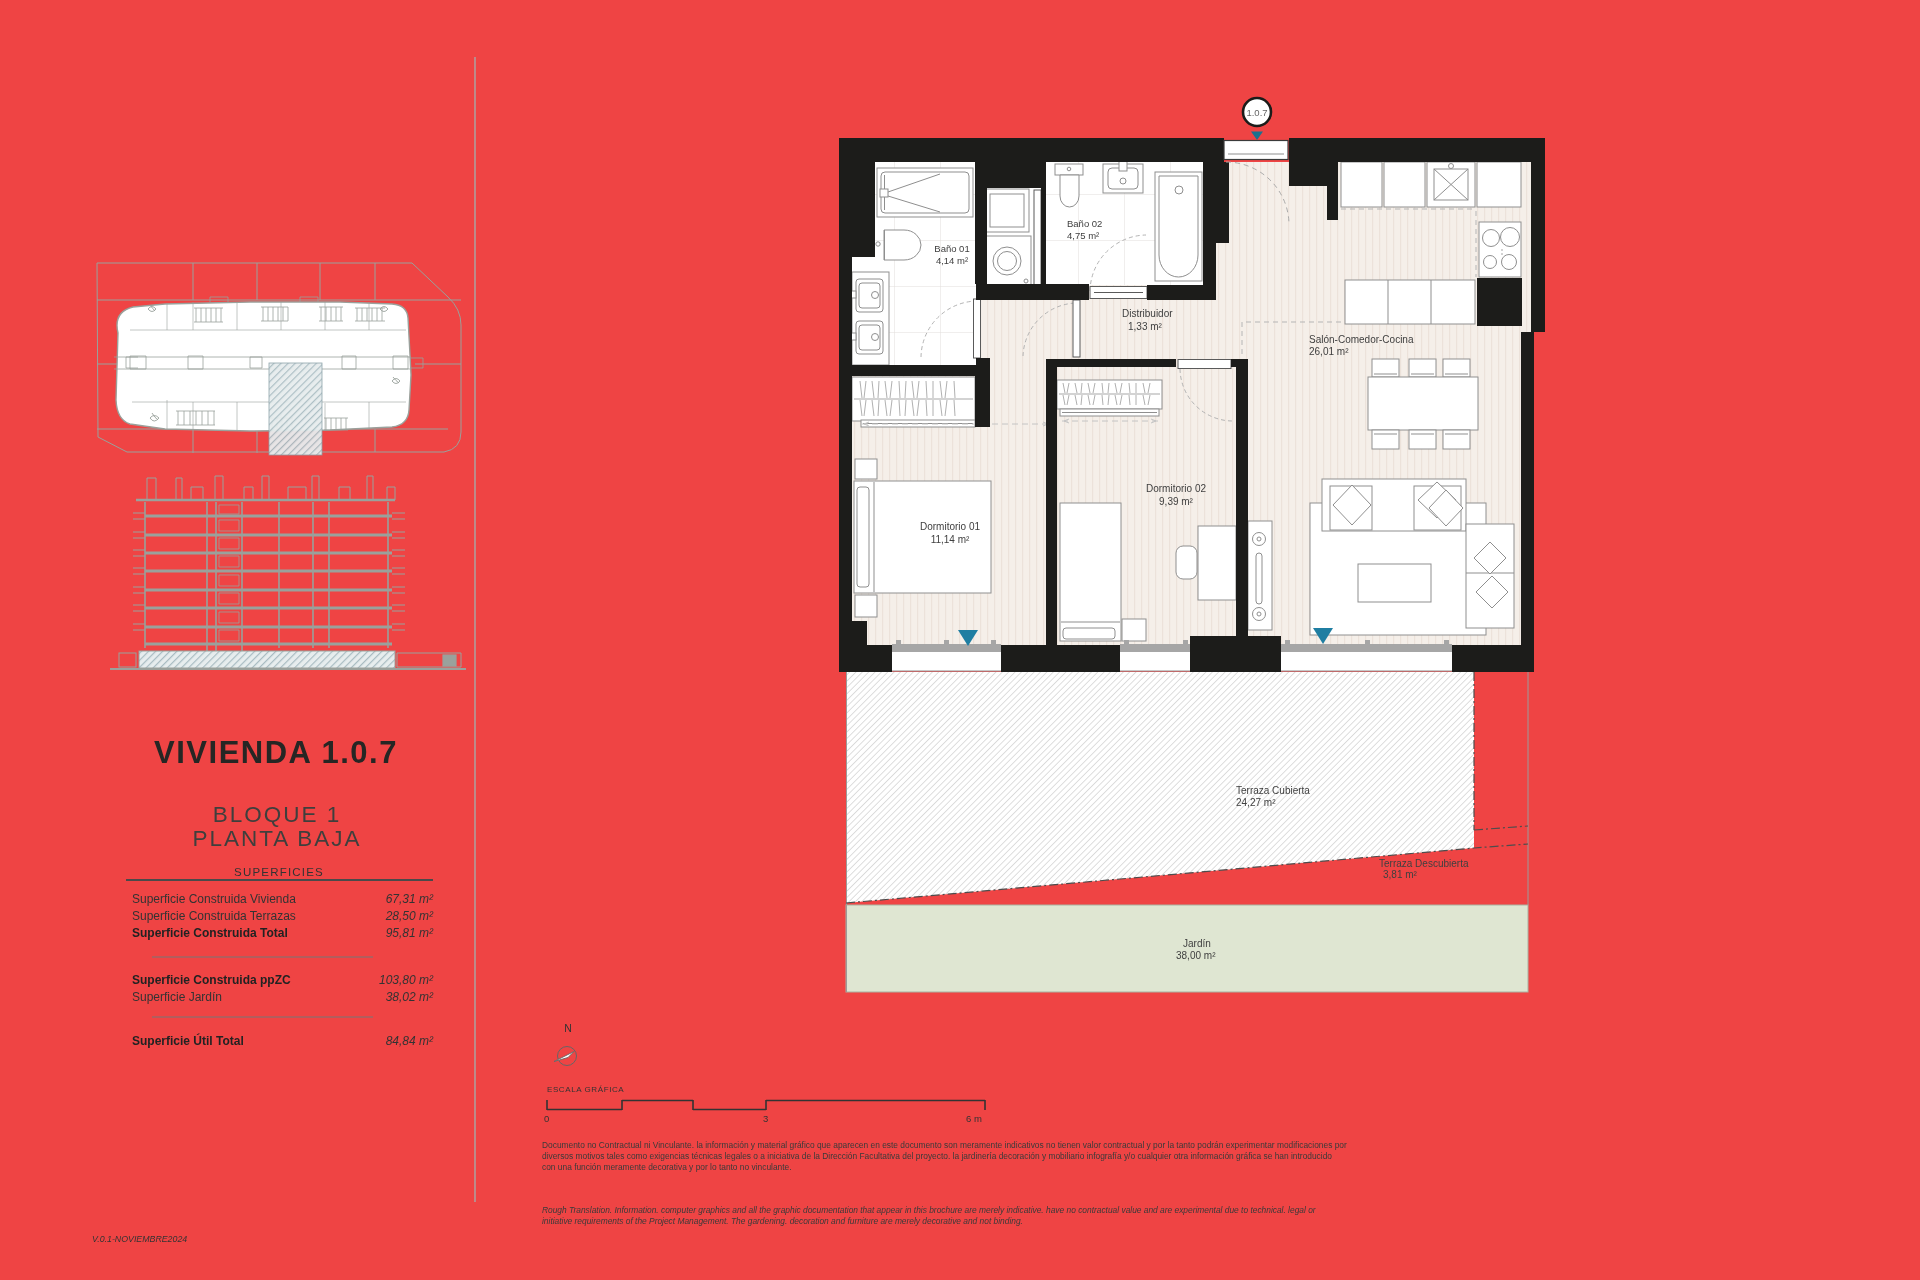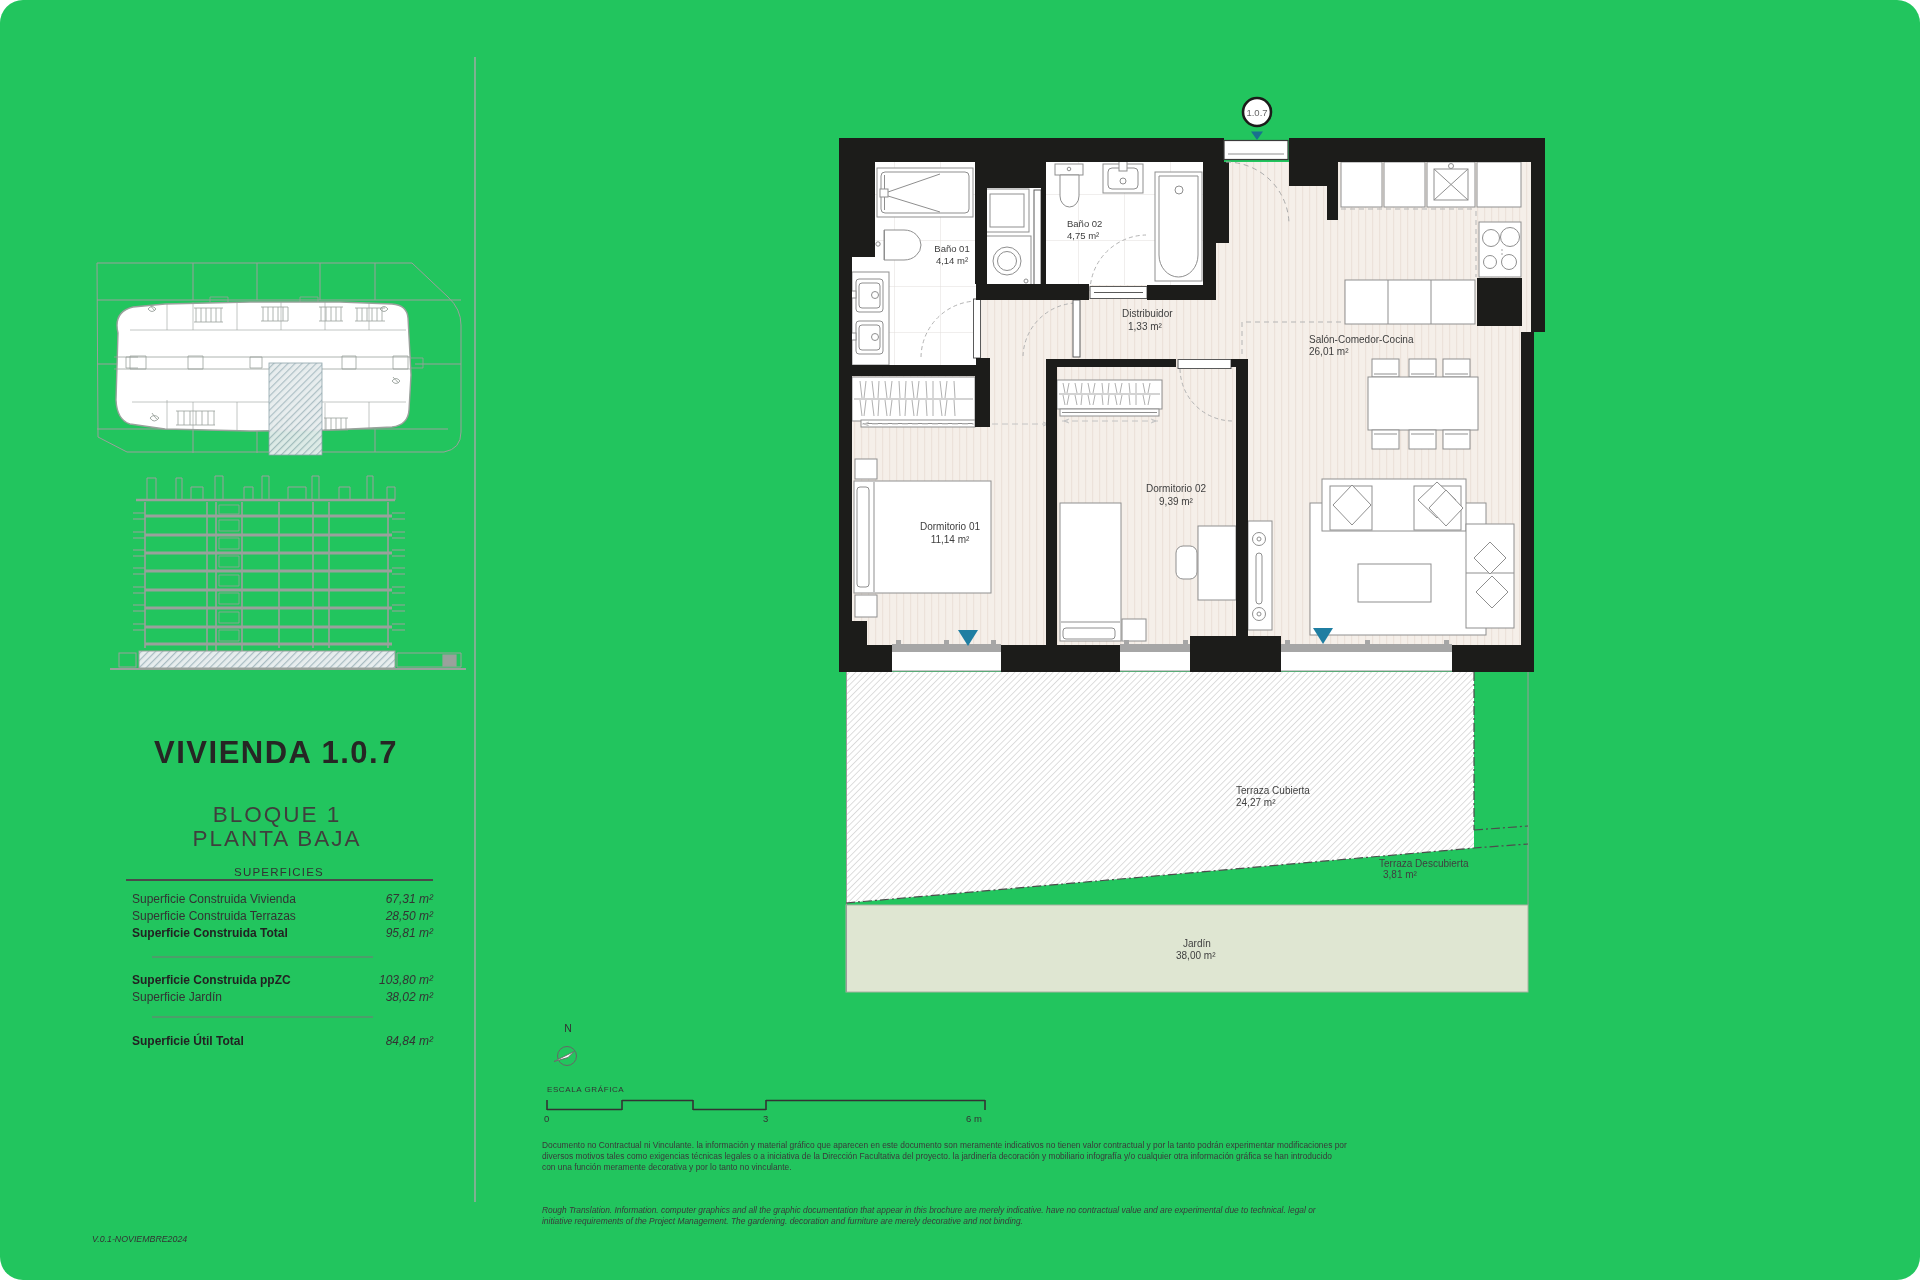--- a/index.html
+++ b/index.html
@@ -1,17 +1,17 @@
 <!DOCTYPE html>
 <html><head>
 <meta charset="utf-8">
 <style>
   html,body{margin:0;padding:0;background:#ffffff;}
-  #page{position:relative;width:1920px;height:1280px;background:#22c55e;overflow:hidden;
-        font-family:"Liberation Sans", sans-serif;border-radius:23px;}
+  #page{position:relative;width:1920px;height:1280px;background:#ef4444;overflow:hidden;
+        font-family:"Liberation Sans", sans-serif;}
   svg text{font-family:"Liberation Sans", sans-serif;}
 </style>
 </head>
 <body>
 <div id="page">
 <svg width="1920" height="1280" viewBox="0 0 1920 1280" xmlns="http://www.w3.org/2000/svg">
 <defs>
   <pattern id="stripes" width="7" height="7" patternUnits="userSpaceOnUse">
     <rect width="7" height="7" fill="#f5efe9"></rect>
     <rect x="0" y="0" width="1.2" height="7" fill="#eadfd6"></rect>

